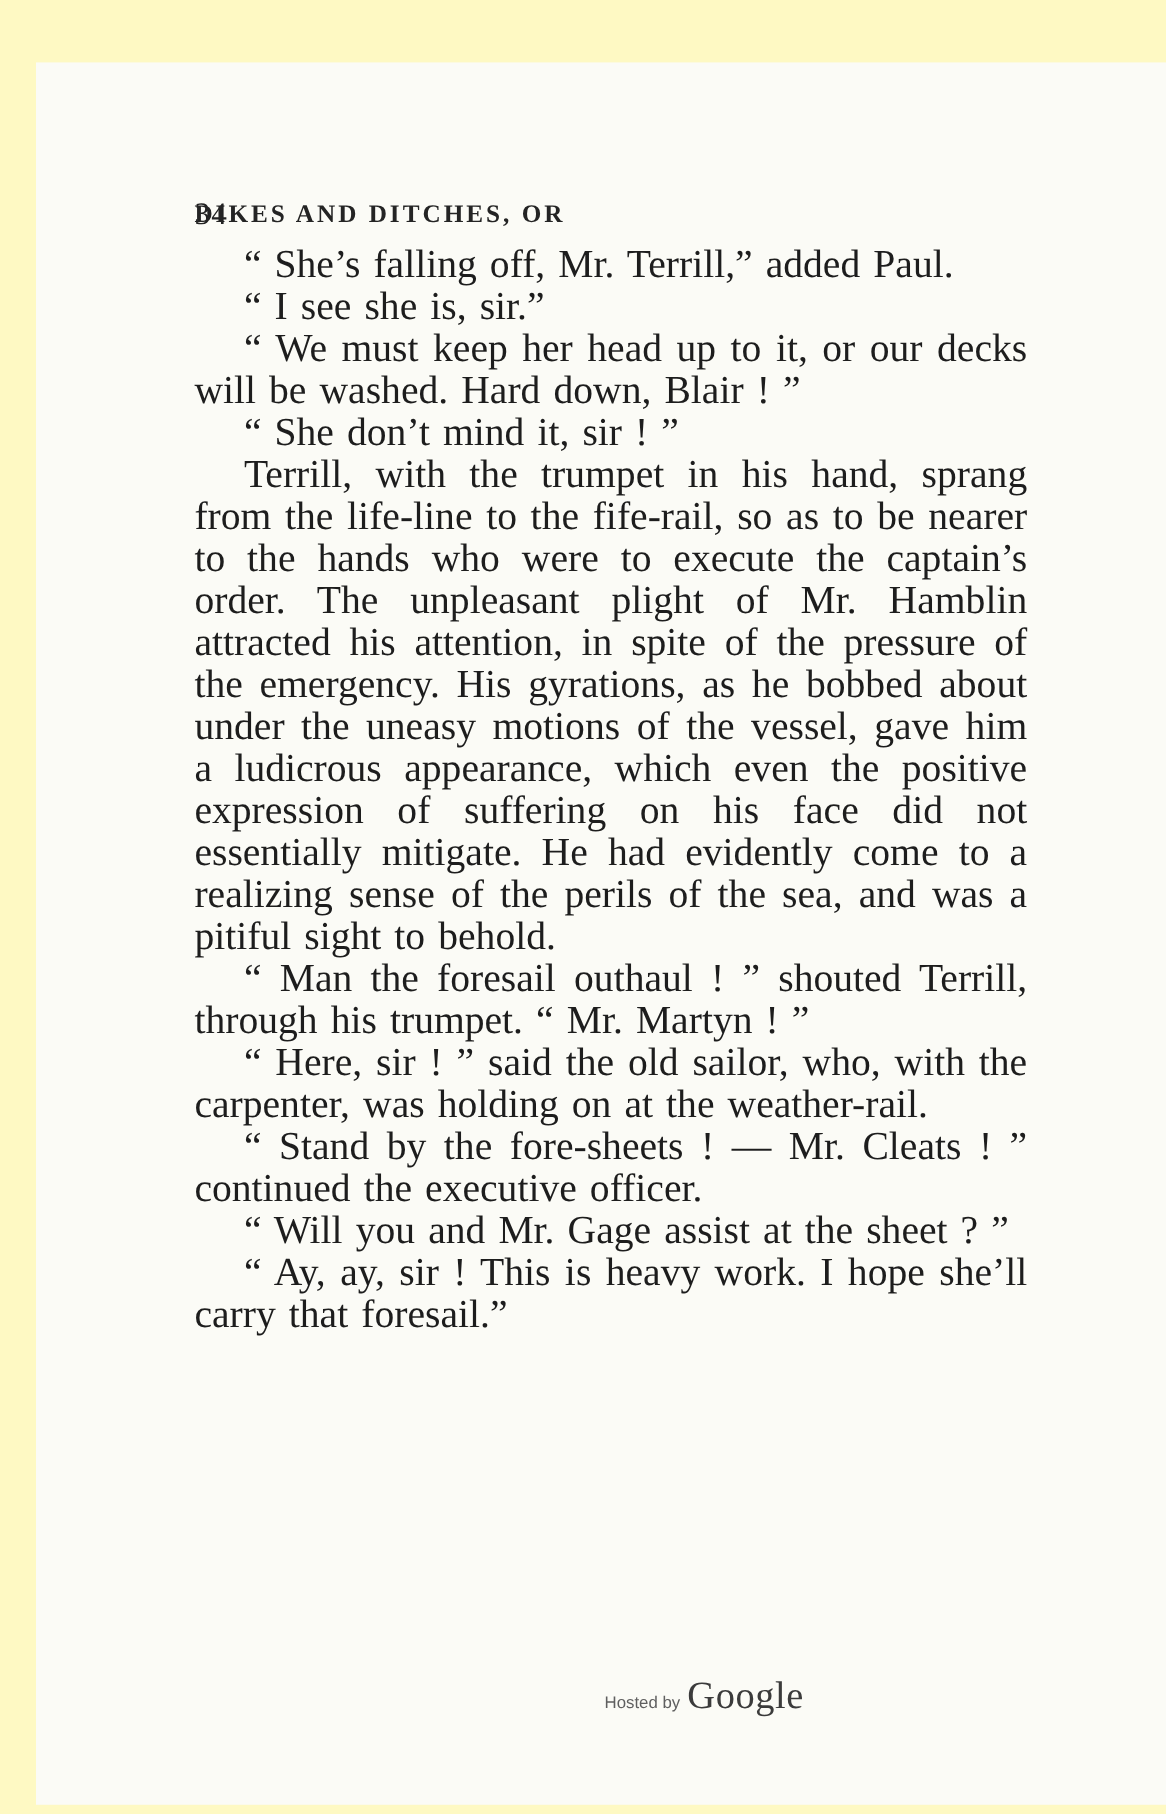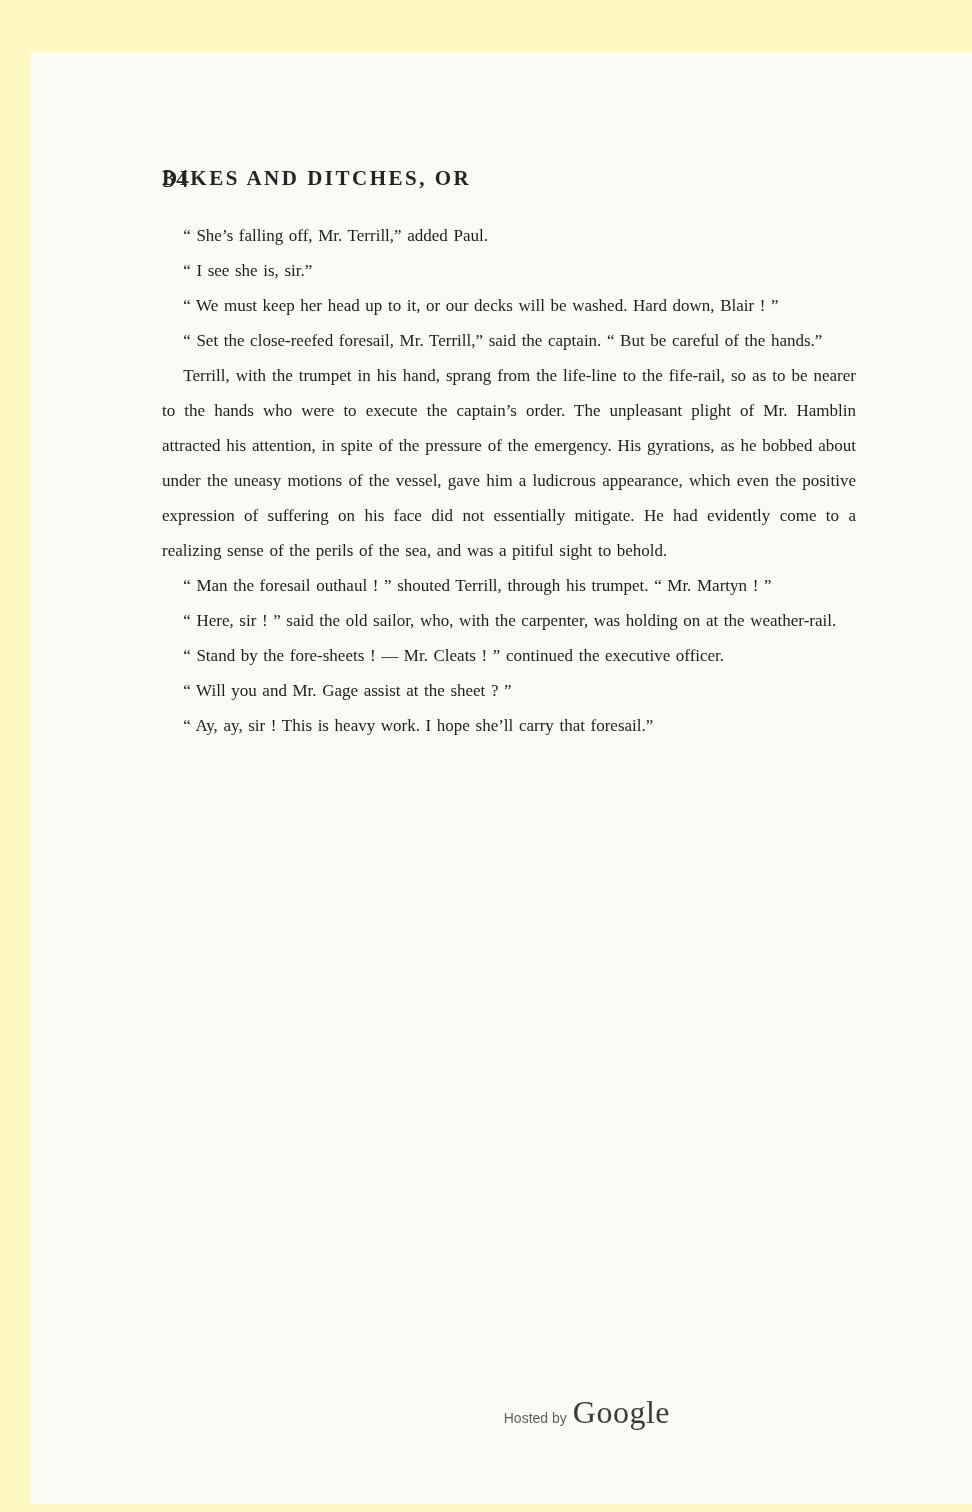--- a/index.html
+++ b/index.html
@@ -45,24 +45,24 @@
     left: 0;
     right: 0;
     top: 4px;
     font-size: 21px;
     font-weight: bold;
     letter-spacing: 2.5px;
     color: #242424;
   }
   .text-block {
     position: absolute;
-    top: 166px;
+    top: 152px;
     left: 132px;
     width: 694px;
-    font-size: 17px;
+    font-size: 33px;
     line-height: 35px;
     text-align: justify;
     color: #1d1d1d;
   }
   .text-block p {
     text-indent: 1.25em;
     margin: 0;
     word-spacing: 0.08em;
   }
   .footer {
@@ -100,21 +100,21 @@
 
     <div class="page-header">
       <div class="page-number">34</div>
       <div class="running-header">DIKES AND DITCHES, OR</div>
     </div>
 
     <div class="text-block">
       <p>“ She’s falling off, Mr. Terrill,” added Paul.</p>
       <p>“ I see she is, sir.”</p>
       <p>“ We must keep her head up to it, or our decks will be washed.  Hard down, Blair ! ”</p>
-      <p>“ Set the close-reefed foresail, Mr. Terrill,” said the captain.  “ But be careful of the hands.”</p>
+      <p>“ She don’t mind it, sir ! ”</p>
       <p>Terrill, with the trumpet in his hand, sprang from the life-line to the fife-rail, so as to be nearer to the hands who were to execute the captain’s order.  The unpleasant plight of Mr. Hamblin attracted his attention, in spite of the pressure of the emergency.  His gyrations, as he bobbed about under the uneasy motions of the vessel, gave him a ludicrous appearance, which even the positive expression of suffering on his face did not essentially mitigate.  He had evidently come to a realizing sense of the perils of the sea, and was a pitiful sight to behold.</p>
       <p>“ Man the foresail outhaul ! ”  shouted Terrill, through his trumpet.  “ Mr. Martyn ! ”</p>
       <p>“ Here, sir ! ” said the old sailor, who, with the carpenter, was holding on at the weather-rail.</p>
       <p>“ Stand by the fore-sheets ! — Mr. Cleats ! ” continued the executive officer.</p>
       <p>“ Will you and Mr. Gage assist at the sheet ? ”</p>
       <p>“ Ay, ay, sir !  This is heavy work.  I hope she’ll carry that foresail.”</p>
     </div>
 
     <div class="footer">
       <div class="hosted-by-wrap">

